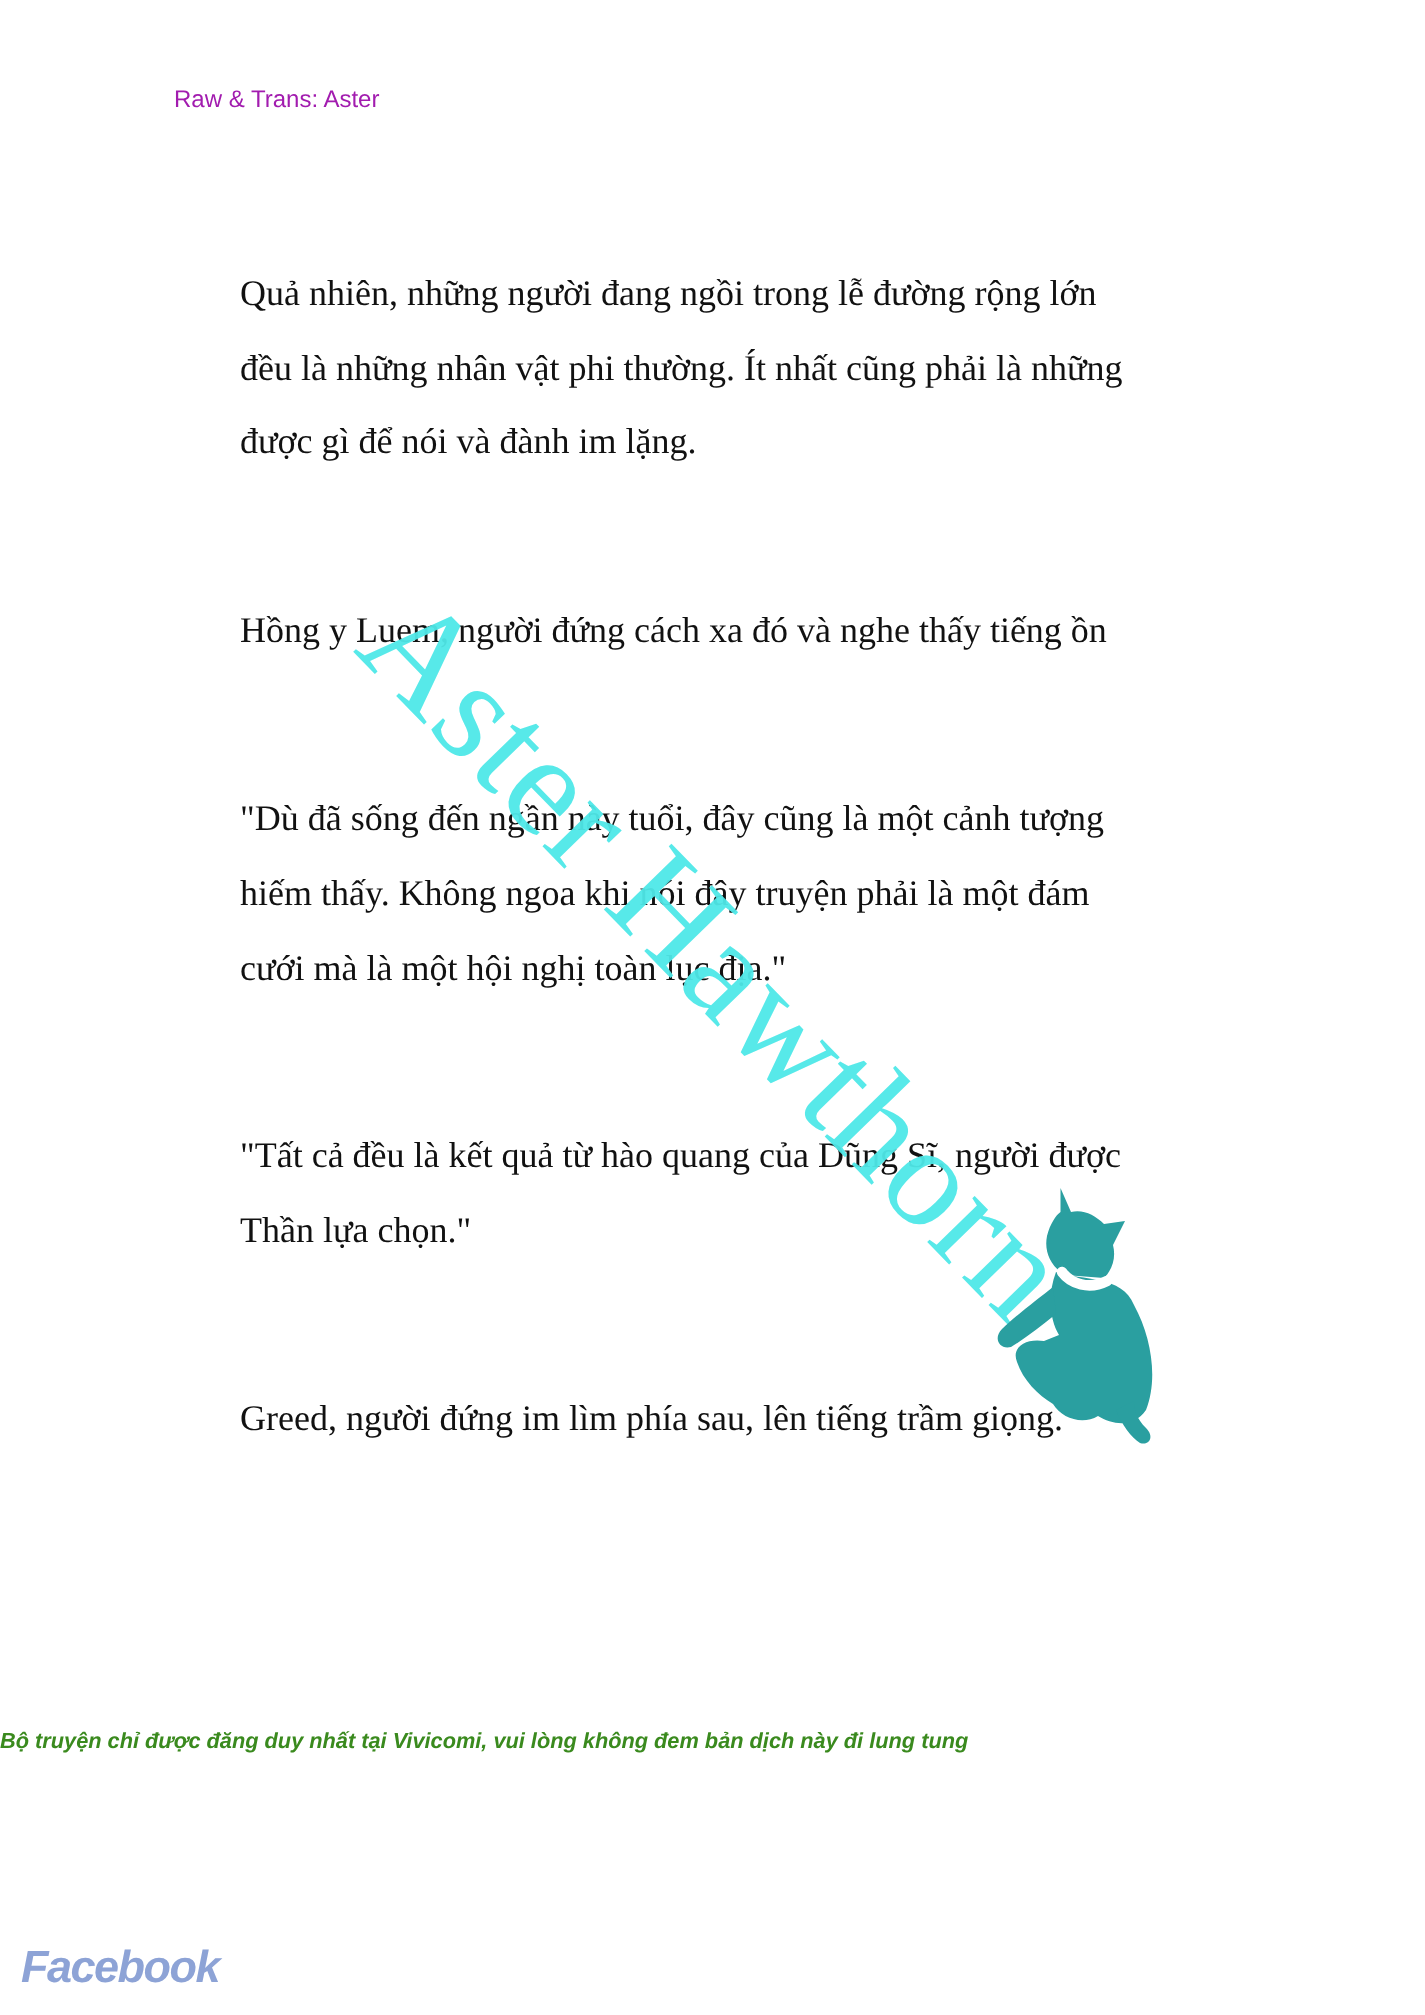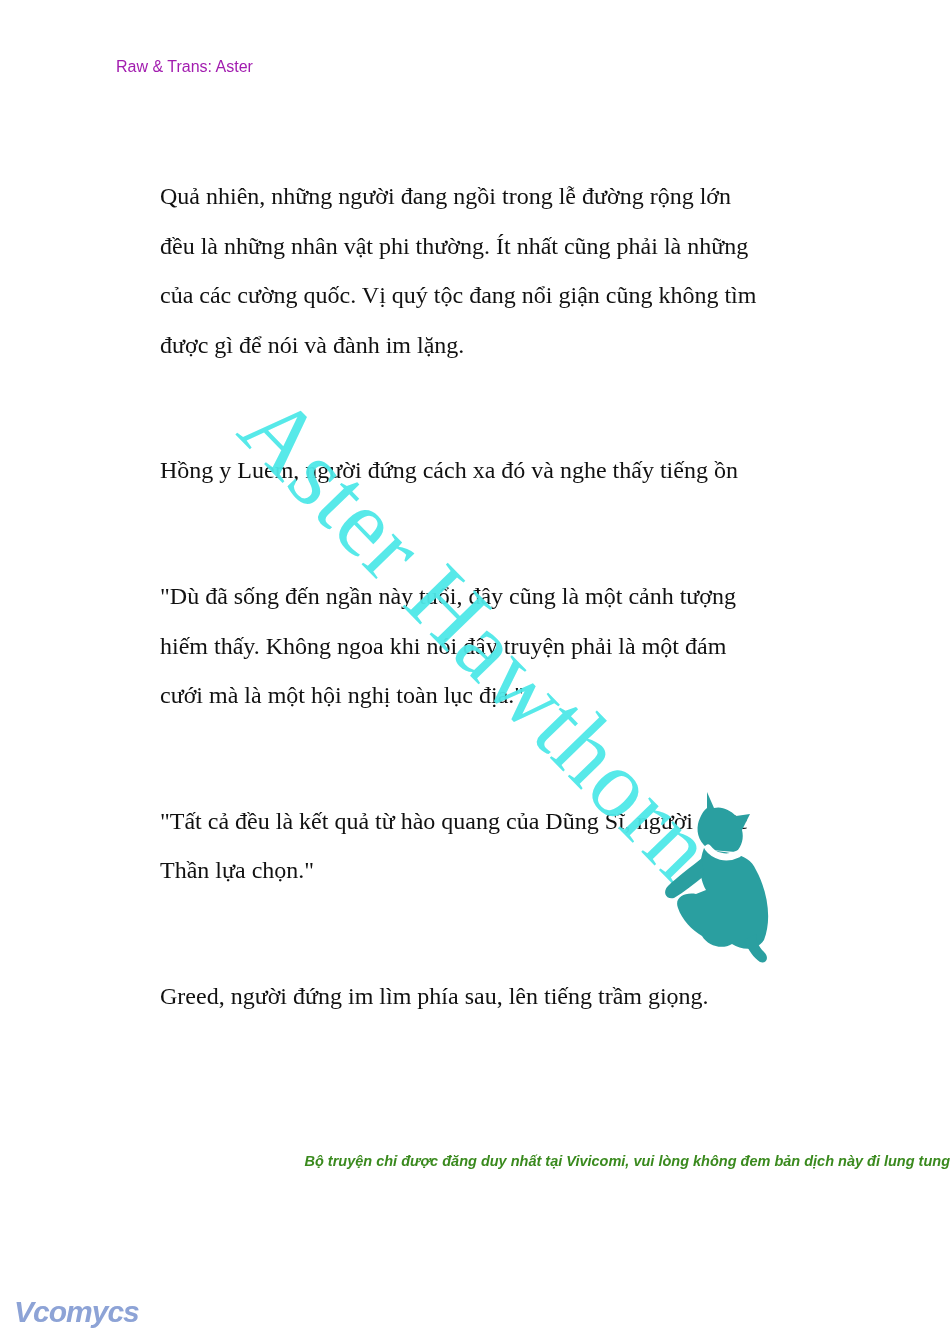--- a/index.html
+++ b/index.html
@@ -18,21 +18,21 @@
     .body-text {
       position: absolute; left: 116px; top: 172px; width: 760px;
       font-family: "Liberation Serif", serif;
       font-size: 24px; line-height: 49.6px; color: #111; margin-left: 44px;
     }
     .para { margin: 0; }
     .para .line { display: block; white-space: nowrap; }
     .gap { height: 76px; }
     .footer {
       position: absolute; left: 0; top: 1150px; width: 950px;
-      text-align: right;
+      text-align: left;
       font-family: "Liberation Sans", sans-serif;
       font-style: italic; font-weight: bold;
       font-size: 14.5px; color: #3a8a1e;
     }
     .footer .fline { display: block; height: 43.5px; line-height: 22px; }
     .watermark {
       position: absolute; left: 140px; top: 540px;
       transform-origin: 0 0;
       transform: rotate(45.8deg) translate(-10px, -230px);
       font-family: "Liberation Serif", serif;
@@ -53,21 +53,20 @@
   </style>
 </head>
 <body>
 
 <div class="header">Raw &amp; Trans: Aster</div>
 
 <div class="body-text">
   <p class="para">
     <span class="line">Quả nhiên, những người đang ngồi trong lễ đường rộng lớn</span>
     <span class="line">đều là những nhân vật phi thường. Ít nhất cũng phải là những</span>
-    <span class="line">của các cường quốc. Vị quý tộc đang nổi giận cũng không tìm</span>
     <span class="line">được gì để nói và đành im lặng.</span>
   </p>
   <div class="gap"></div>
   <p class="para">
     <span class="line">Hồng y Luem, người đứng cách xa đó và nghe thấy tiếng ồn</span>
   </p>
   <div class="gap"></div>
   <p class="para">
     <span class="line">"Dù đã sống đến ngần này tuổi, đây cũng là một cảnh tượng</span>
     <span class="line">hiếm thấy. Không ngoa khi nói đây truyện phải là một đám</span>
@@ -98,13 +97,13 @@
     <path d="M92 160 C96 170 102 178 108 182 C114 184 118 178 112 172 C106 166 104 160 104 154 Z"></path>
   </g>
 
   <path d="M56 68 C62 76 74 80 86 74" stroke="#ffffff" stroke-width="7" fill="none" stroke-linecap="round"></path>
 </svg>
 
 <div class="footer">
   <span class="fline">Bộ truyện chỉ được đăng duy nhất tại Vivicomi, vui lòng không đem bản dịch này đi lung tung</span>
 </div>
 
-<div class="logo">Vcomycs</div>
+<div class="logo">Facebook</div>
 
 </body></html>

